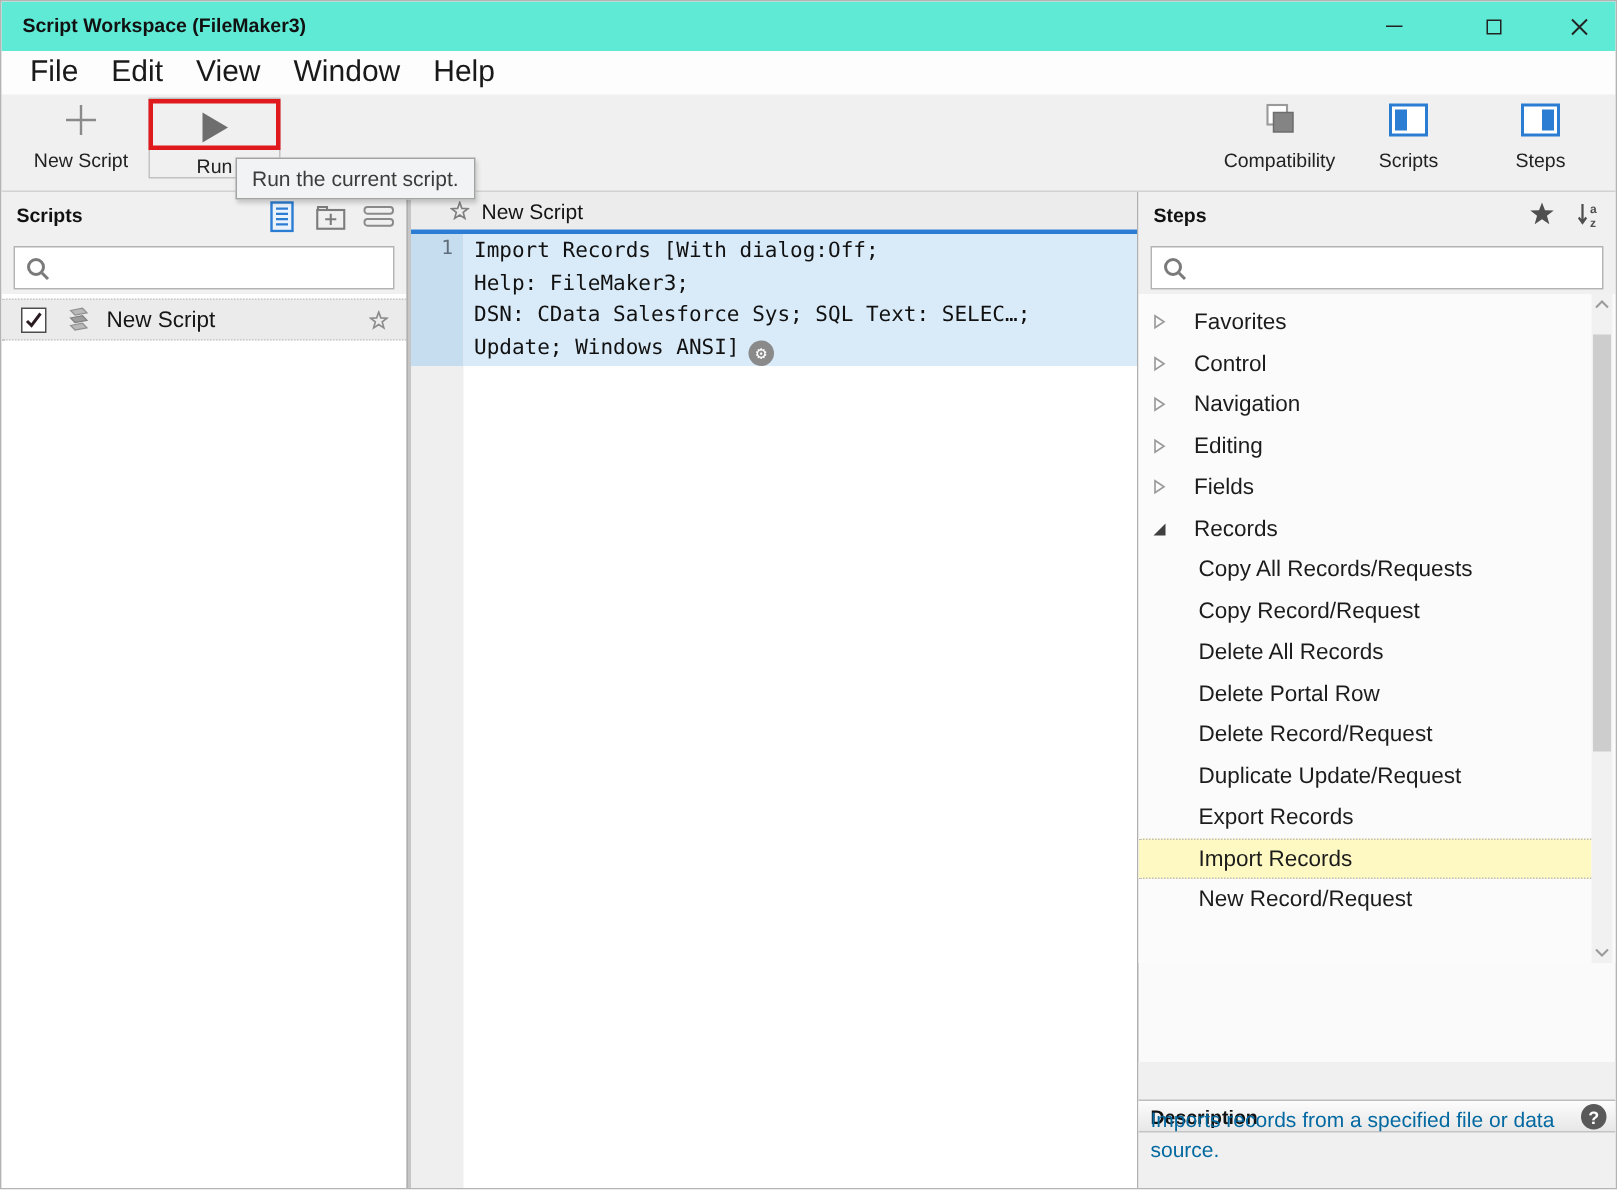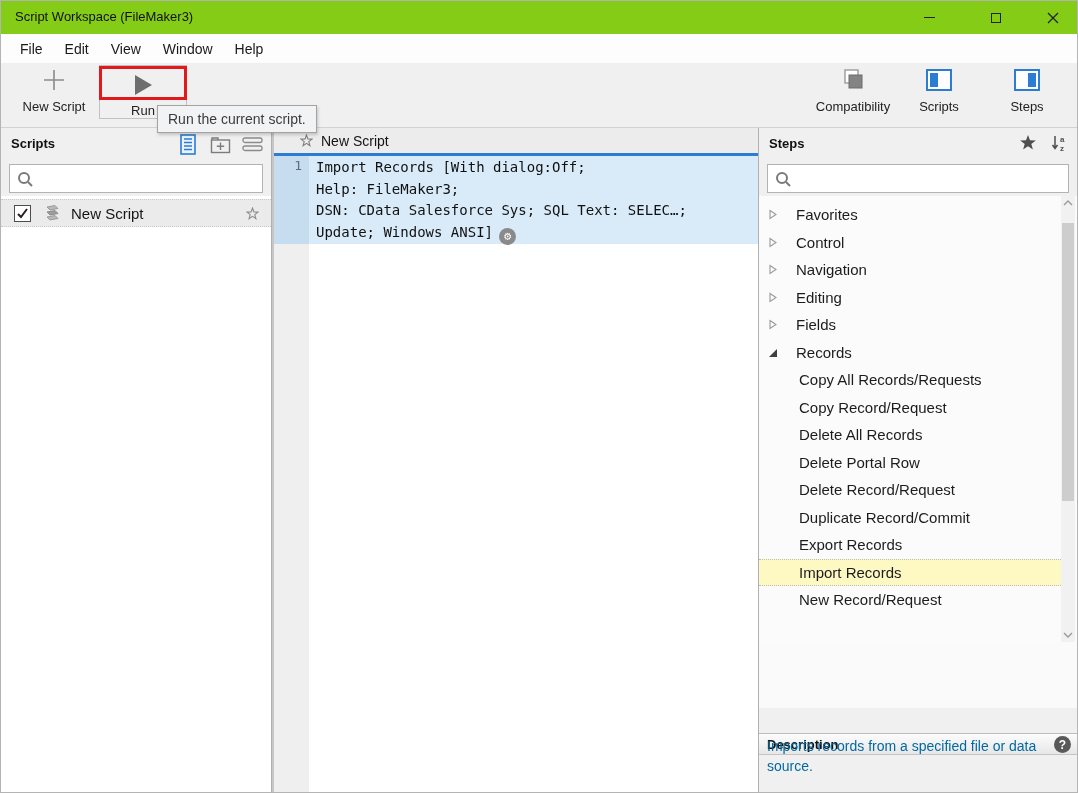--- a/index.html
+++ b/index.html
@@ -1,30 +1,30 @@
 <!DOCTYPE html>
 <html><head>
 <meta charset="utf-8">
 <style>
   * { margin:0; padding:0; box-sizing:border-box; }
   html,body { background:#fff; }
   body { font-family:"Liberation Sans","DejaVu Sans",sans-serif; color:#1a1a1a; }
   #app { position:relative; width:1078px; height:793px; background:#fff; overflow:hidden; border:1px solid #b4b4b4; }
 
   
-  .titlebar { position:absolute; left:0; top:0; right:0; height:33px; background:#84cc16; }
+  .titlebar { position:absolute; left:0; top:0; right:0; height:33px; background:#5eead4;font-weight:bold; }
   .title-text { position:absolute; left:14px; top:8px; font-size:13px; color:#111; }
   .win-btn { position:absolute; top:0; width:46px; height:33px; display:flex; align-items:center; justify-content:center; }
   #btn-min { left:905px; } #btn-max { left:972px; } #btn-close { left:1029px; }
   .glyph-min { width:11px; height:1px; background:#222; }
   .glyph-max { width:10px; height:10px; border:1px solid #222; }
 
   
   .menubar { position:absolute; left:0; top:33px; right:0; height:29px; background:#fdfdfd; display:flex; align-items:center; padding-left:8px; }
-  .menu-item { font-size:14px; color:#191919; padding:4px 11px; }
+  .menu-item { font-size:20px; color:#191919; padding:4px 11px; }
 
   
   .toolbar { position:absolute; left:0; top:62px; right:0; height:65px; background:#f0f0f0; border-bottom:1px solid #d2d2d2; }
   .tool-btn { position:absolute; top:2px; height:58px; display:flex; flex-direction:column; align-items:center; justify-content:flex-start; }
   .tool-label { font-size:13px; color:#222; margin-top:4px; white-space:nowrap; }
   .tool-icon { height:30px; display:flex; align-items:center; justify-content:center; }
   #tb-new { left:13px; width:80px; }
   #tb-run { left:98px; width:88px; border:1px solid #c2c2c2; height:54px; top:2px; }
   .play-tri { width:0; height:0; border-left:17px solid #6e6e6e; border-top:10px solid transparent; border-bottom:10px solid transparent; }
   #tb-compat { left:806px; width:92px; }
@@ -319,21 +319,21 @@
           <div class="step-row child">
             <span class="step-label">Delete All Records</span>
           </div>
           <div class="step-row child">
             <span class="step-label">Delete Portal Row</span>
           </div>
           <div class="step-row child">
             <span class="step-label">Delete Record/Request</span>
           </div>
           <div class="step-row child">
-            <span class="step-label">Duplicate Record/Commit</span>
+            <span class="step-label">Duplicate Update/Request</span>
           </div>
           <div class="step-row child">
             <span class="step-label">Export Records</span>
           </div>
           <div class="step-row child sel">
             <span class="step-label">Import Records</span>
           </div>
           <div class="step-row child">
             <span class="step-label">New Record/Request</span>
           </div>

